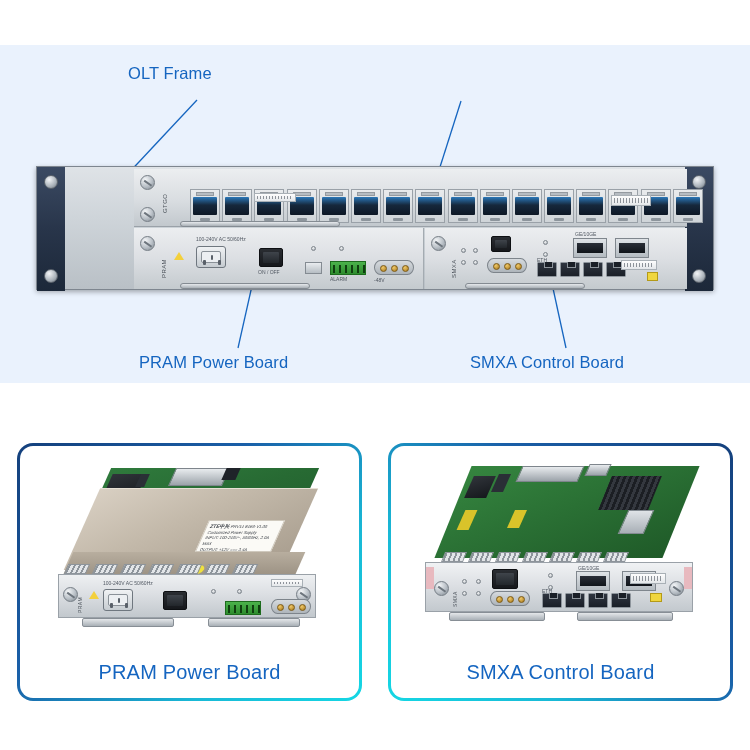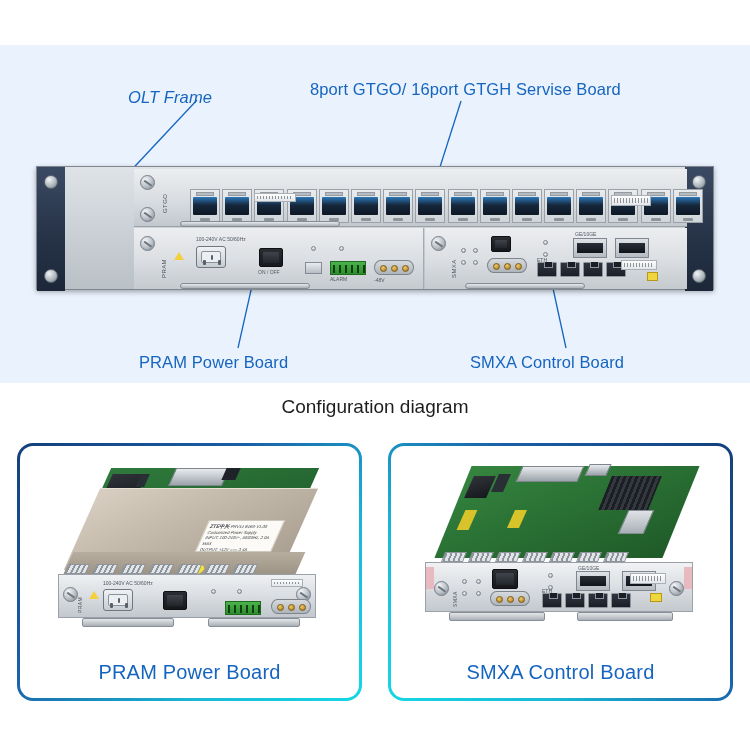--- a/index.html
+++ b/index.html
@@ -18,21 +18,21 @@
   }
 
   .callout {
     position: absolute;
     color: #1565c0;
     font-size: 16.5px;
     letter-spacing: .1px;
     white-space: nowrap;
     font-family: "Liberation Sans", sans-serif;
   }
-  .callout.c-olt   { left: 128px; top: 88px; font-style: italic; }
+  .callout.c-olt   { left: 128px; top: 64px; }
   .callout.c-gtgo  { left: 310px; top: 80px; font-size: 16.5px; }
   .callout.c-pram  { left: 139px; top: 353px; }
   .callout.c-smxa  { left: 470px; top: 353px; }
 
   svg.leaders { position:absolute; left:0; top:0; width:750px; height:400px; pointer-events:none; }
 
   
   .chassis {
     position: absolute; left: 36px; top: 166px; width: 678px; height: 124px;
     background: linear-gradient(180deg,#dfe3e7 0%,#cfd5da 40%,#b9c0c6 100%);
@@ -300,21 +300,20 @@
   <div class="hero"></div>
 
   <svg class="leaders" viewBox="0 0 750 400">
     <line x1="197" y1="100" x2="123" y2="179" stroke="#1565c0" stroke-width="1.3"></line>
     <line x1="461" y1="101" x2="426" y2="211" stroke="#1565c0" stroke-width="1.3"></line>
     <line x1="256" y1="268" x2="238" y2="348" stroke="#1565c0" stroke-width="1.3"></line>
     <line x1="549" y1="270" x2="566" y2="348" stroke="#1565c0" stroke-width="1.3"></line>
   </svg>
 
   <div class="callout c-olt">OLT Frame</div>
-  <div class="callout c-gtgo">8port GTGO/ 16port GTGH Servise Board</div>
   <div class="callout c-pram">PRAM Power Board</div>
   <div class="callout c-smxa">SMXA Control Board</div>
 
   <div class="chassis">
 
     <div class="ear left">
       <div class="hole h1"></div>
       <div class="hole h2"></div>
     </div>
     <div class="ear right">
@@ -447,21 +446,20 @@
         </div>
         <div class="tinytxt" style="left:112px; top:29px;">ETH</div>
 
         <div class="wlabel" style="left:196px; top:32px; width:36px; height:10px;"></div>
         <div style="position:absolute;left:222px;top:44px;width:11px;height:9px;background:#f0d63e;border:1px solid #b49a18;"></div>
         <div class="pullbar" style="left:40px; bottom:0px; width:120px;"></div>
       </div>
     </div>
   </div>
 
-  <div class="conf-title">Configuration diagram</div>
 
   <div class="card left">
     <div class="card-inner">
       <div class="prodwrap">
         <div class="pram-pcb"></div>
         <div class="comp blackbox"></div>
         <div class="comp smallcap"></div>
         <div class="comp toroid"></div>
         <div class="comp silvercan"></div>
         <div class="comp conn2"></div>

